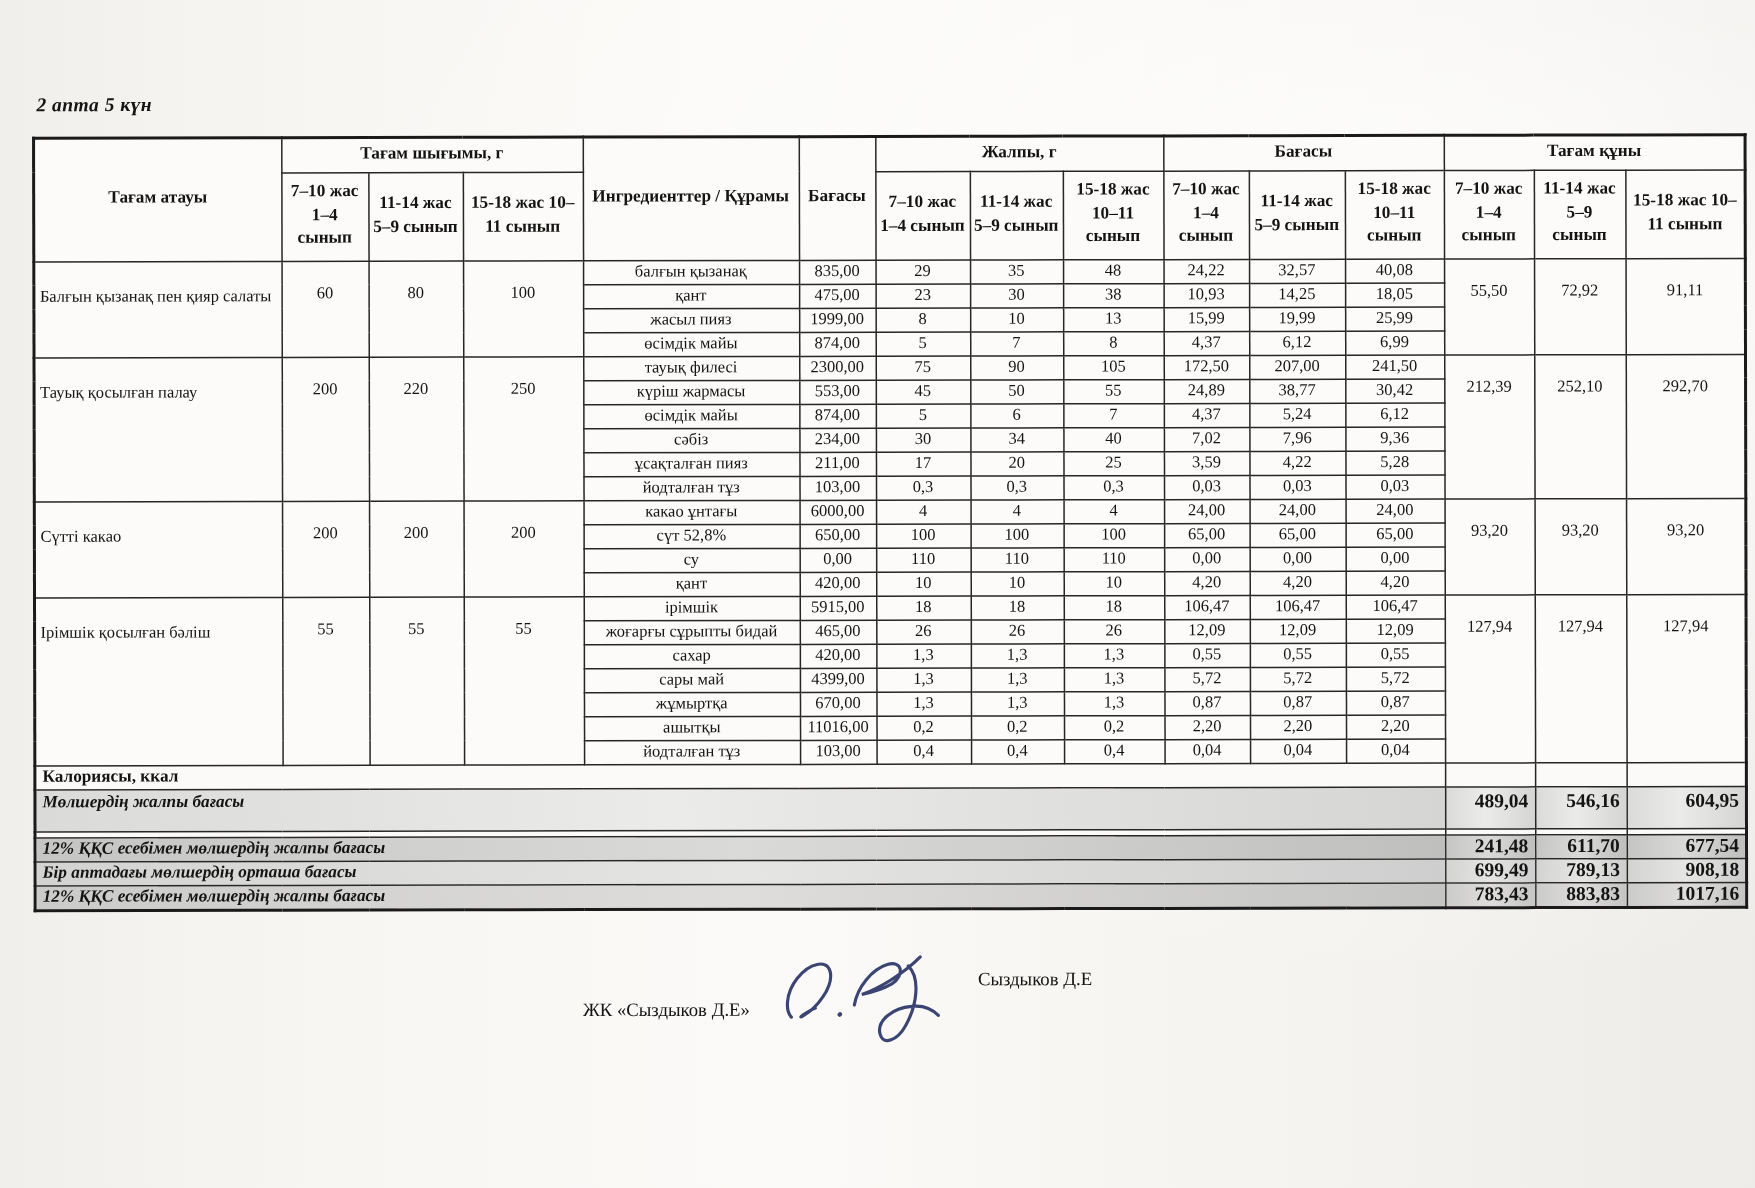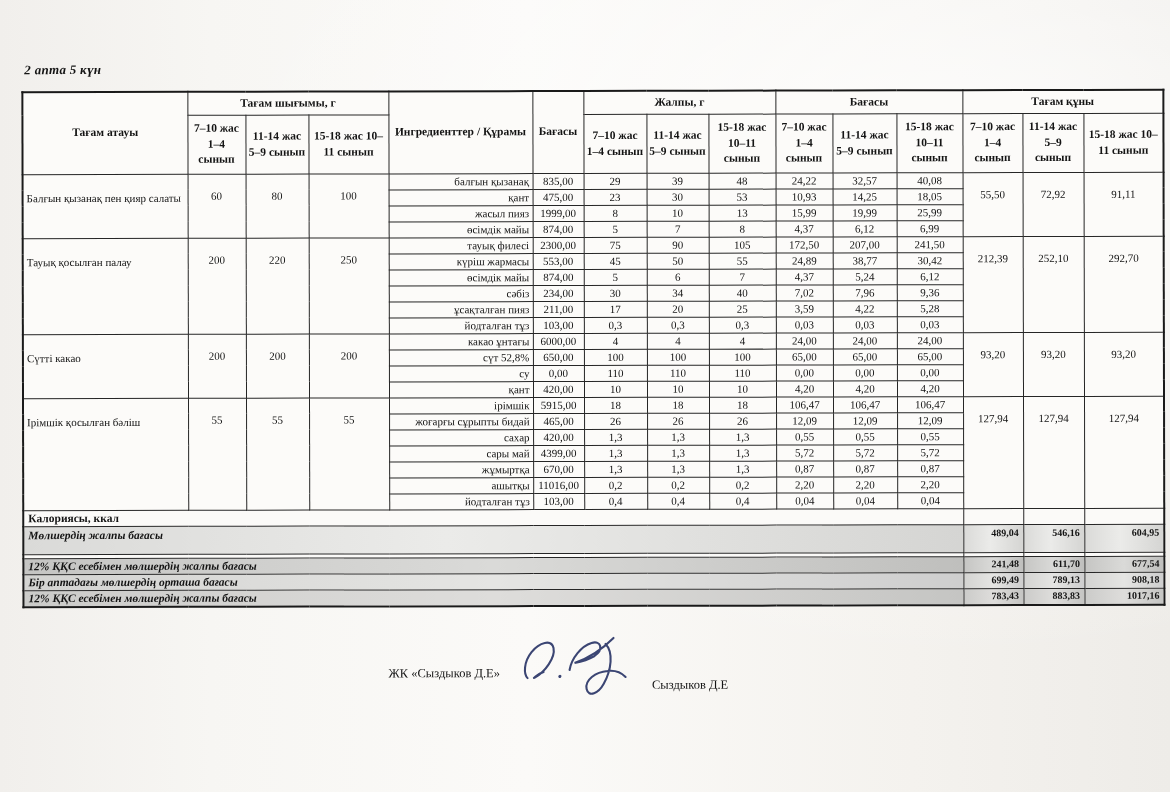--- a/index.html
+++ b/index.html
@@ -25,47 +25,47 @@
     border: 2px solid #1a1a1a;
   }
   th, td { border: 1px solid #262626; overflow: hidden; }
   thead th {
     font-size: 11.5px; font-weight: bold; text-align: center;
     vertical-align: middle; padding: 1px 2px; line-height: 1.35;
   }
   thead tr.group-row { height: 23px; }
   thead tr.age-row { height: 59px; }
   tbody td { font-size: 11px; height: 15px; padding: 0 3px; line-height: 1.12; }
-  td.ing  { text-align: right; }
+  td.ing  { text-align: center; }
   td.num  { text-align: center; }
   td.dish { text-align: left; vertical-align: top; padding-top: 17px; line-height: 1.25; }
   td.top  { vertical-align: top; padding-top: 15px; }
   tr.dish-start td { border-top: 1.5px solid #141414; }
   td.sum-label { padding-left: 4px; font-style: italic; font-weight: bold; font-size: 11.5px; white-space: nowrap; }
-  td.sum-val   { text-align: right; padding-right: 4px; font-weight: bold; font-size: 10px; }
+  td.sum-val   { text-align: right; padding-right: 4px; font-weight: bold; font-size: 13px; }
   tr.cal   { height: 16px; }
   tr.cal td { background: #fbfaf8; }
   tr.cal td.sum-label { font-style: normal; }
   tr.grand { height: 28px; }
   tr.grand td { vertical-align: top; padding-top: 2px;
     background: linear-gradient(90deg, #dadad8 0%, #ebebe9 45%, #d5d5d3 100%); }
   tr.vat   { height: 16px; }
   tr.vat td { background: linear-gradient(90deg, #c5c5c3 0%, #dadad8 50%, #bfbfbd 100%); }
   tr.avg   { height: 16px; }
   tr.avg td { background: linear-gradient(90deg, #d3d3d1 0%, #e5e5e3 50%, #cecece 100%); }
   tr.vat2  { height: 16px; }
   tr.vat2 td { background: linear-gradient(90deg, #cbcbc9 0%, #dedddb 50%, #c5c5c3 100%); }
   tr.spacer td { height: 3px; padding: 0; background: #fbfaf8; }
   .footer {
     position: absolute; left: 388px; top: 626px;
     display: flex; align-items: flex-start;
   }
   .footer .company { margin-top: 40px; font-size: 12.5px; white-space: nowrap; }
   .footer .sig-wrap { margin: 0 4px 0 14px; }
-  .footer .signer { margin-top: 52px; margin-left: 6px; font-size: 12.5px; white-space: nowrap; }
+  .footer .signer { margin-top: 20px; margin-left: 6px; font-size: 12.5px; white-space: nowrap; }
 </style>
 </head>
 <body>
 
 <div class="sheet">
 
   <div class="doc-title">2 апта 5 күн</div>
 
   <table class="menu">
     <colgroup>
@@ -112,35 +112,35 @@
     </thead>
     <tbody>
         <tr class="dish-start">
           <td class="dish" rowspan="4">Балғын қызанақ пен қияр салаты</td>
           <td class="num top" rowspan="4">60</td>
           <td class="num top" rowspan="4">80</td>
           <td class="num top" rowspan="4">100</td>
           <td class="ing">балғын қызанақ</td>
           <td class="num">835,00</td>
           <td class="num">29</td>
-          <td class="num">39</td>
+          <td class="num">35</td>
           <td class="num">48</td>
           <td class="num">24,22</td>
           <td class="num">32,57</td>
           <td class="num">40,08</td>
           <td class="num top" rowspan="4">55,50</td>
           <td class="num top" rowspan="4">72,92</td>
           <td class="num top" rowspan="4">91,11</td>
         </tr>
         <tr>
           <td class="ing">қант</td>
           <td class="num">475,00</td>
           <td class="num">23</td>
           <td class="num">30</td>
-          <td class="num">53</td>
+          <td class="num">38</td>
           <td class="num">10,93</td>
           <td class="num">14,25</td>
           <td class="num">18,05</td>
         </tr>
         <tr>
           <td class="ing">жасыл пияз</td>
           <td class="num">1999,00</td>
           <td class="num">8</td>
           <td class="num">10</td>
           <td class="num">13</td>

